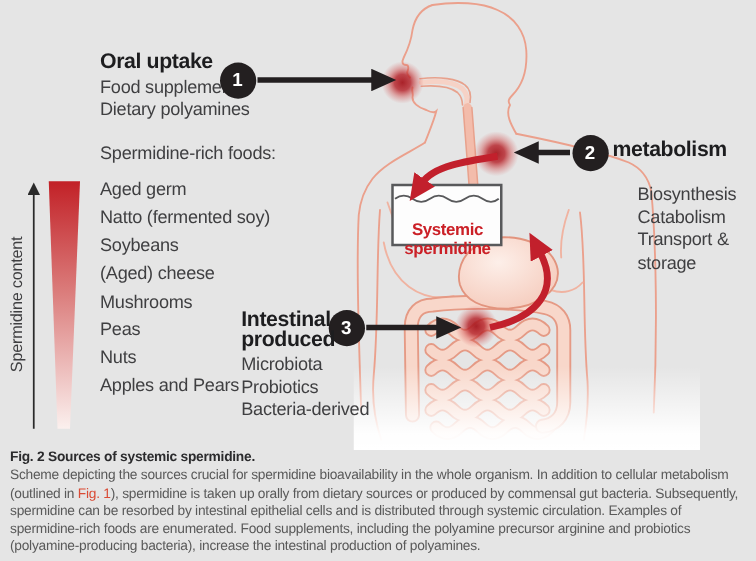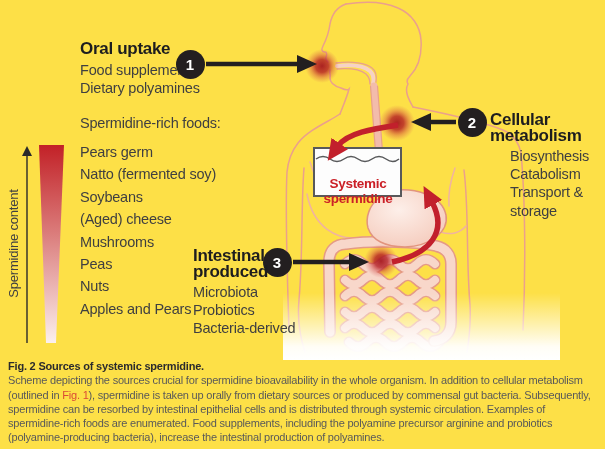--- a/index.html
+++ b/index.html
@@ -1,16 +1,16 @@
 <!DOCTYPE html>
 <html><head>
 <meta charset="utf-8">
 <style>
   html,body{margin:0;padding:0;background:#fff;}
-  #stage{position:relative;width:605px;height:449px;background:#fde047;overflow:hidden;
+  #stage{position:relative;width:605px;height:449px;background:#e5e5e5;overflow:hidden;
          font-family:"Liberation Sans",sans-serif;}
   #art{position:absolute;left:0;top:0;}
   .abs{position:absolute;}
   .hdr{font-weight:bold;font-size:17px;line-height:15.5px;color:#1d1d1f;letter-spacing:-0.3px;}
   .sub{font-size:14.5px;color:#3f3f41;letter-spacing:-0.2px;line-height:20.5px;}
   .badge{position:absolute;width:29px;height:29px;border-radius:50%;background:#231f20;
          color:#fff;font-weight:bold;font-size:15px;text-align:center;line-height:29px;}
   .foods-list{display:flex;flex-direction:column;}
   .foods-list span{display:block;height:22.4px;line-height:22.4px;font-size:14.5px;color:#3f3f41;letter-spacing:-0.2px;}
   .mini-list span{display:block;height:18.2px;line-height:18.2px;font-size:14.5px;color:#3f3f41;letter-spacing:-0.2px;}
@@ -142,38 +142,37 @@
   </svg>
 
   <div class="abs hdr" style="left:80px;top:41px;">Oral uptake</div>
   <div class="abs mini-list" style="left:80px;top:61px;">
     <span>Food supplements</span>
     <span>Dietary polyamines</span>
   </div>
 
   <div class="abs sub" style="left:80px;top:113px;">Spermidine-rich foods:</div>
   <div class="abs foods-list" style="left:80px;top:141px;">
-    <span>Pears germ</span>
+    <span>Aged germ</span>
     <span>Natto (fermented soy)</span>
     <span>Soybeans</span>
     <span>(Aged) cheese</span>
     <span>Mushrooms</span>
     <span>Peas</span>
     <span>Nuts</span>
     <span>Apples and Pears</span>
   </div>
 
   <div class="abs rotated" style="left:-57px;top:236px;">Spermidine content</div>
 
   <div class="badge" style="left:175.5px;top:49.5px;">1</div>
   <div class="badge" style="left:457.5px;top:107.5px;">2</div>
   <div class="badge" style="left:262.5px;top:247.5px;">3</div>
 
   <div class="abs hdr" style="left:490px;top:112px;">
-    <span style="display:block">Cellular</span>
     <span style="display:block">metabolism</span>
   </div>
   <div class="abs mini-list" style="left:510px;top:147px;">
     <span>Biosynthesis</span>
     <span>Catabolism</span>
     <span>Transport &amp; storage</span>
   </div>
 
   <div class="abs hdr" style="left:193px;top:248px;">
     <span style="display:block">Intestinal</span>

